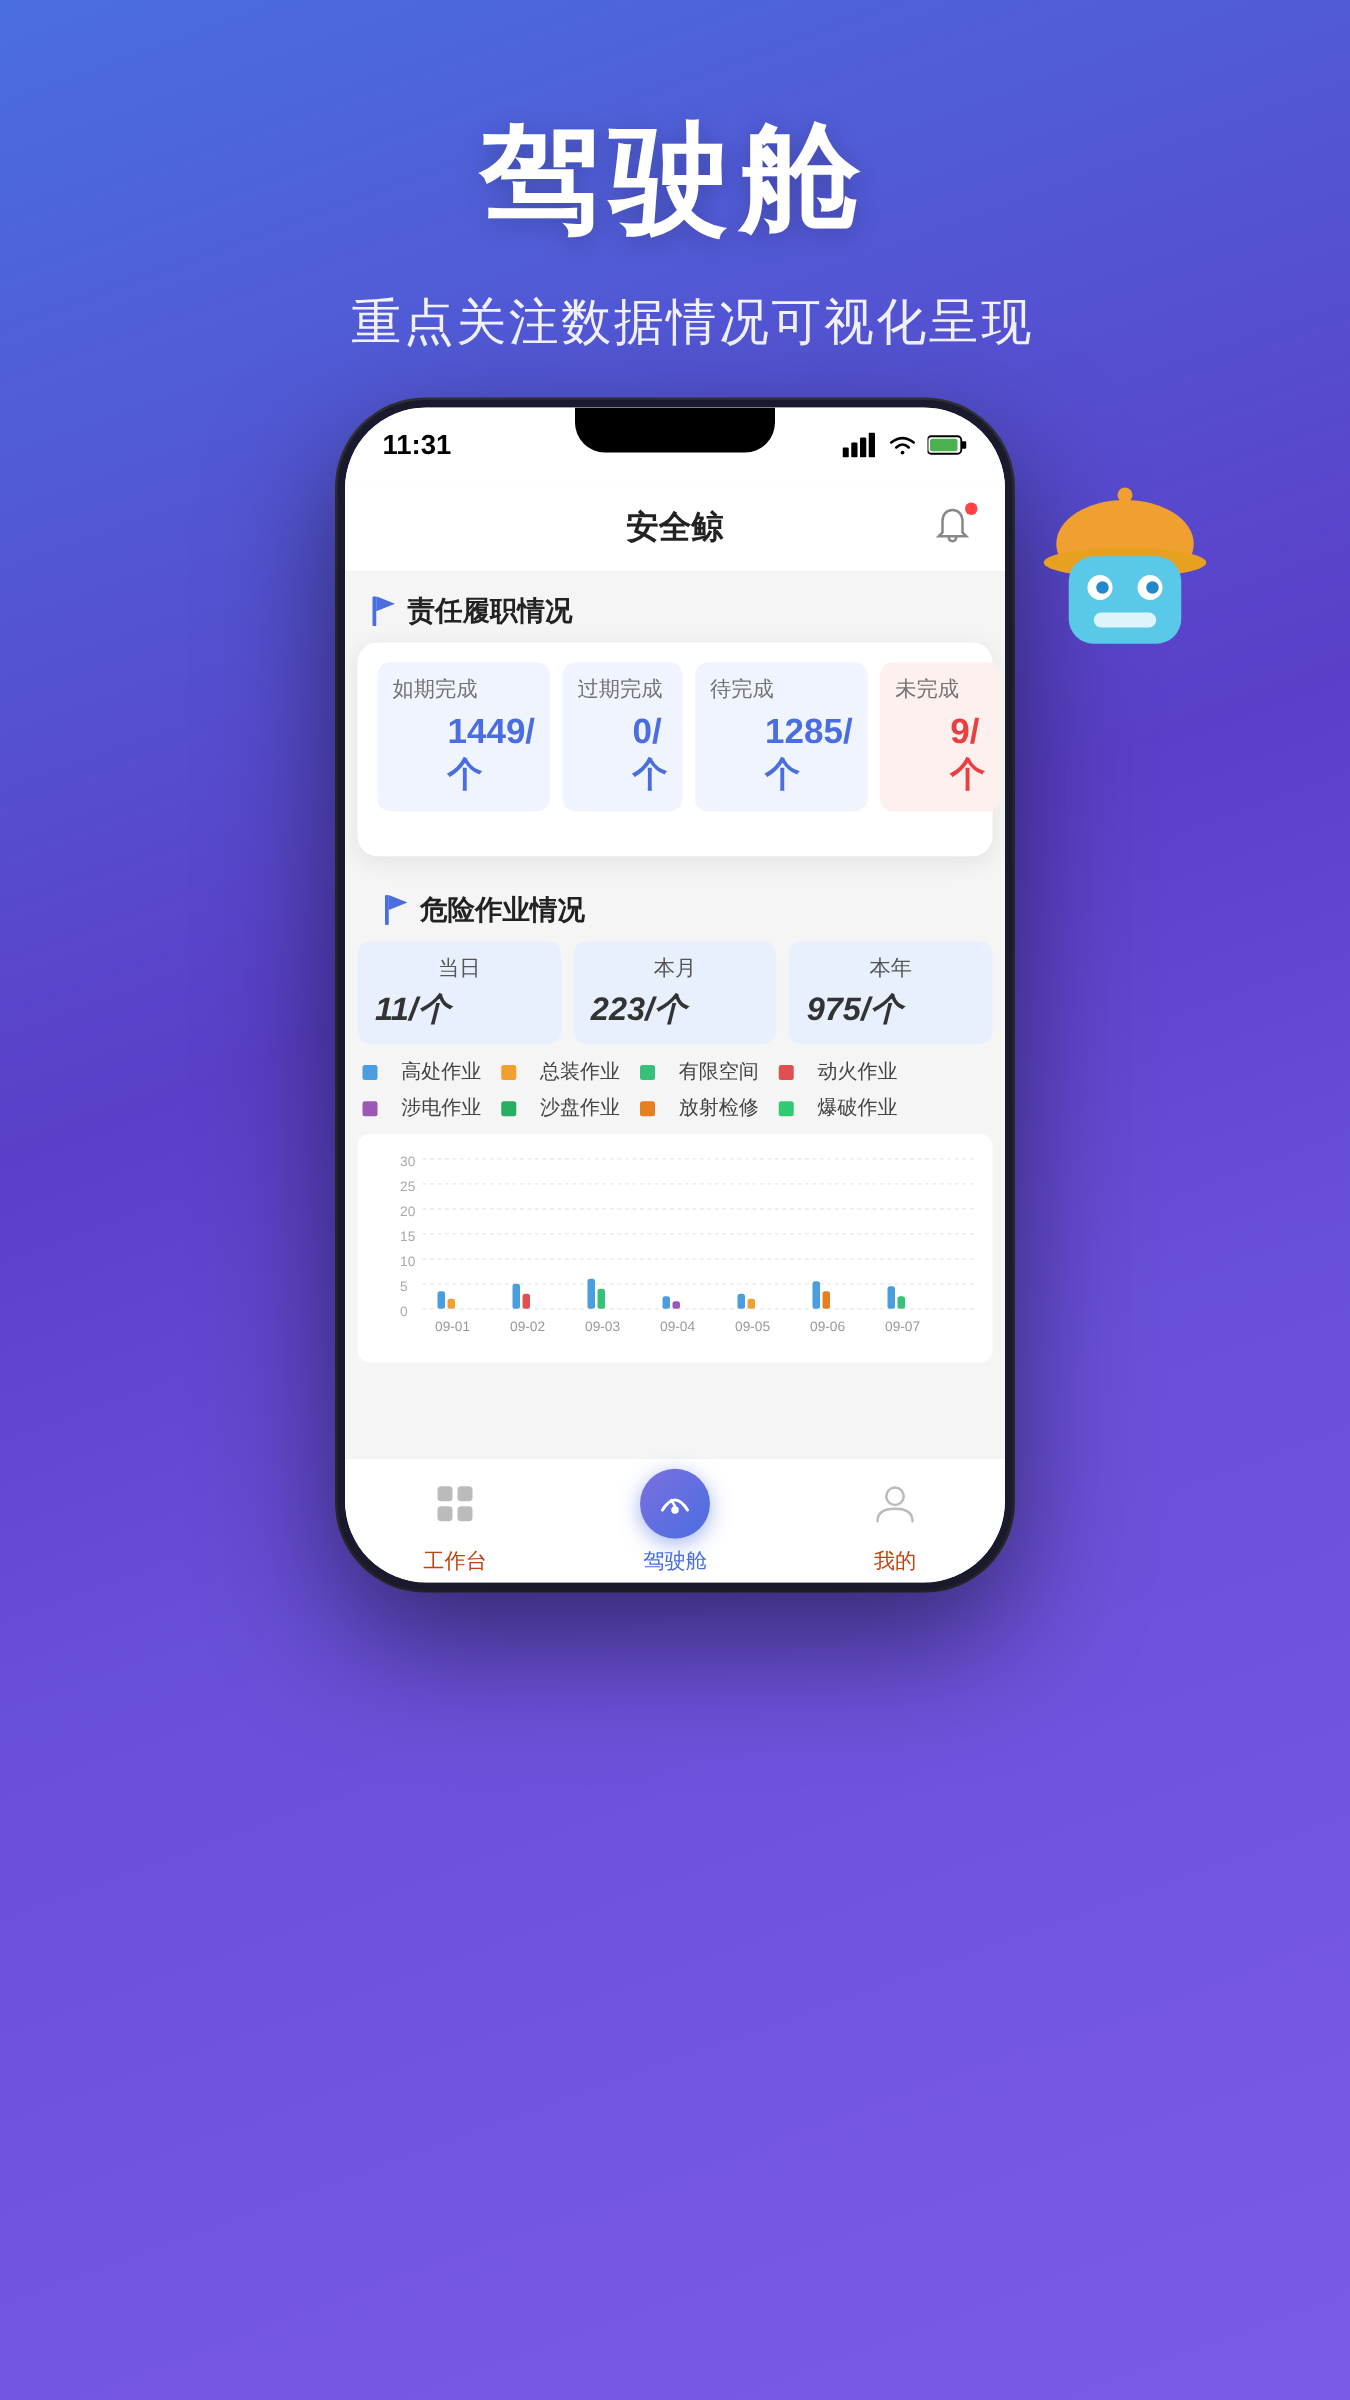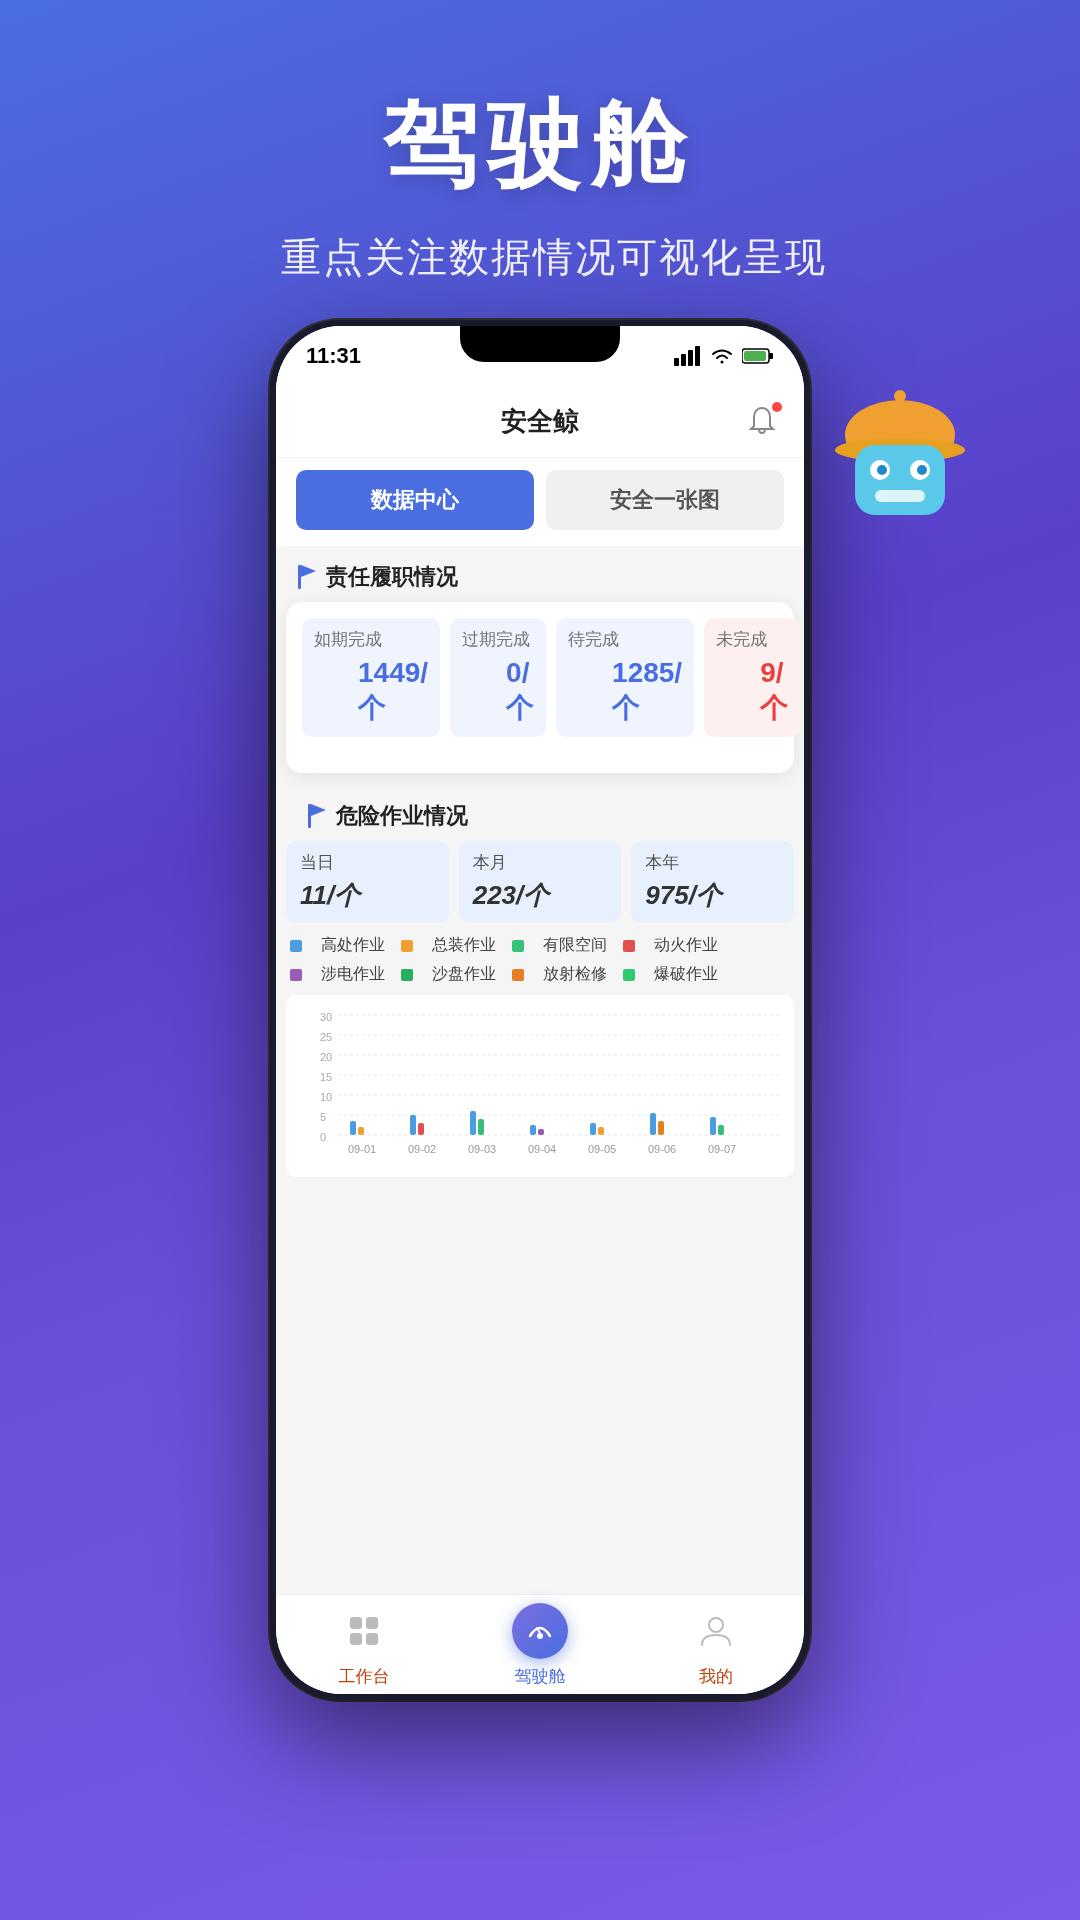--- a/index.html
+++ b/index.html
@@ -39,21 +39,21 @@
       position: absolute;
       top: 320px;
       left: 50%;
       transform: translateX(-50%);
       width: 540px;
       height: 1100px;
     }
 
     .phone-outer {
       width: 540px;
-      height: 1380px;
+      height: 952px;
       background: #1a1a2e;
       border-radius: 70px;
       padding: 6px;
       box-shadow: 0 40px 100px rgba(0,0,0,0.5), 0 0 0 2px #333;
       position: relative;
     }
 
     .phone-inner {
       width: 100%;
       height: 100%;
@@ -239,20 +239,21 @@
     .danger-stat {
       flex: 1;
       background: #e8f0fe;
       border-radius: 10px;
       padding: 10px 14px;
     }
     .danger-stat-label {
       font-size: 17px;
       color: #555;
       margin-bottom: 4px;
+      text-align: center;
     }
     .danger-stat-value {
       font-size: 26px;
       font-weight: 700;
       color: #333;
       font-style: italic;
     }
 
     
     .legend-area {
@@ -383,24 +384,20 @@
         <span class="app-title">安全鲸</span>
         <div class="bell-icon">
           <svg width="36" height="36" viewBox="0 0 36 36">
             <path d="M18 4 C13 4 10 8 10 13 L10 22 L7 25 L29 25 L26 22 L26 13 C26 8 23 4 18 4Z" fill="none" stroke="#888" stroke-width="2"></path>
             <path d="M15 25 Q15 29 18 29 Q21 29 21 25" fill="none" stroke="#888" stroke-width="2"></path>
           </svg>
           <div class="bell-dot"></div>
         </div>
       </div>
 
-      <div class="tab-switcher">
-        <button class="tab-btn active">数据中心</button>
-        <button class="tab-btn inactive">安全一张图</button>
-      </div>
 
       <div class="scroll-content">
 
         <div class="section-header">
           <svg width="20" height="24" viewBox="0 0 20 24">
             <rect x="2" y="0" width="3" height="24" fill="#4a6ee0" rx="1"></rect>
             <polygon points="5,0 20,6 5,12" fill="#4a6ee0"></polygon>
           </svg>
           <span class="section-title">责任履职情况</span>
         </div>

